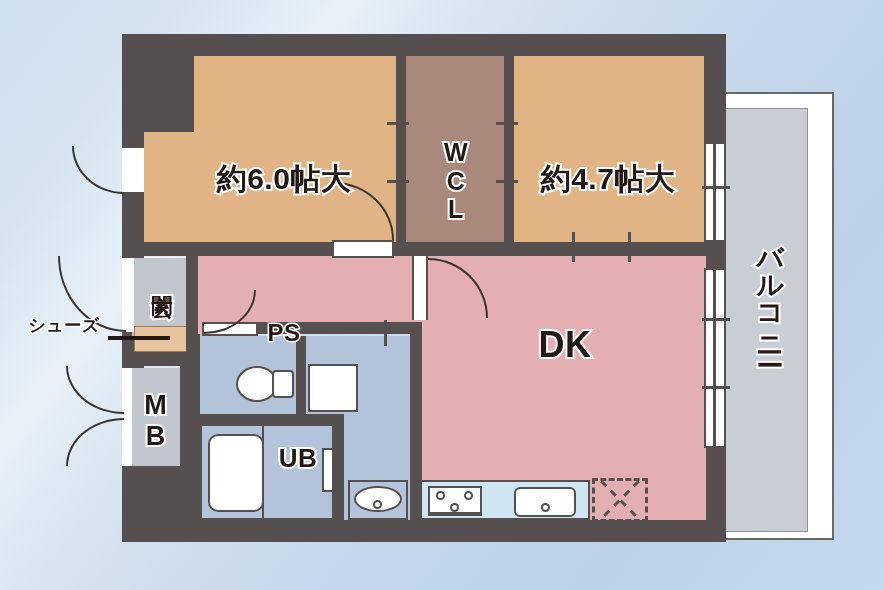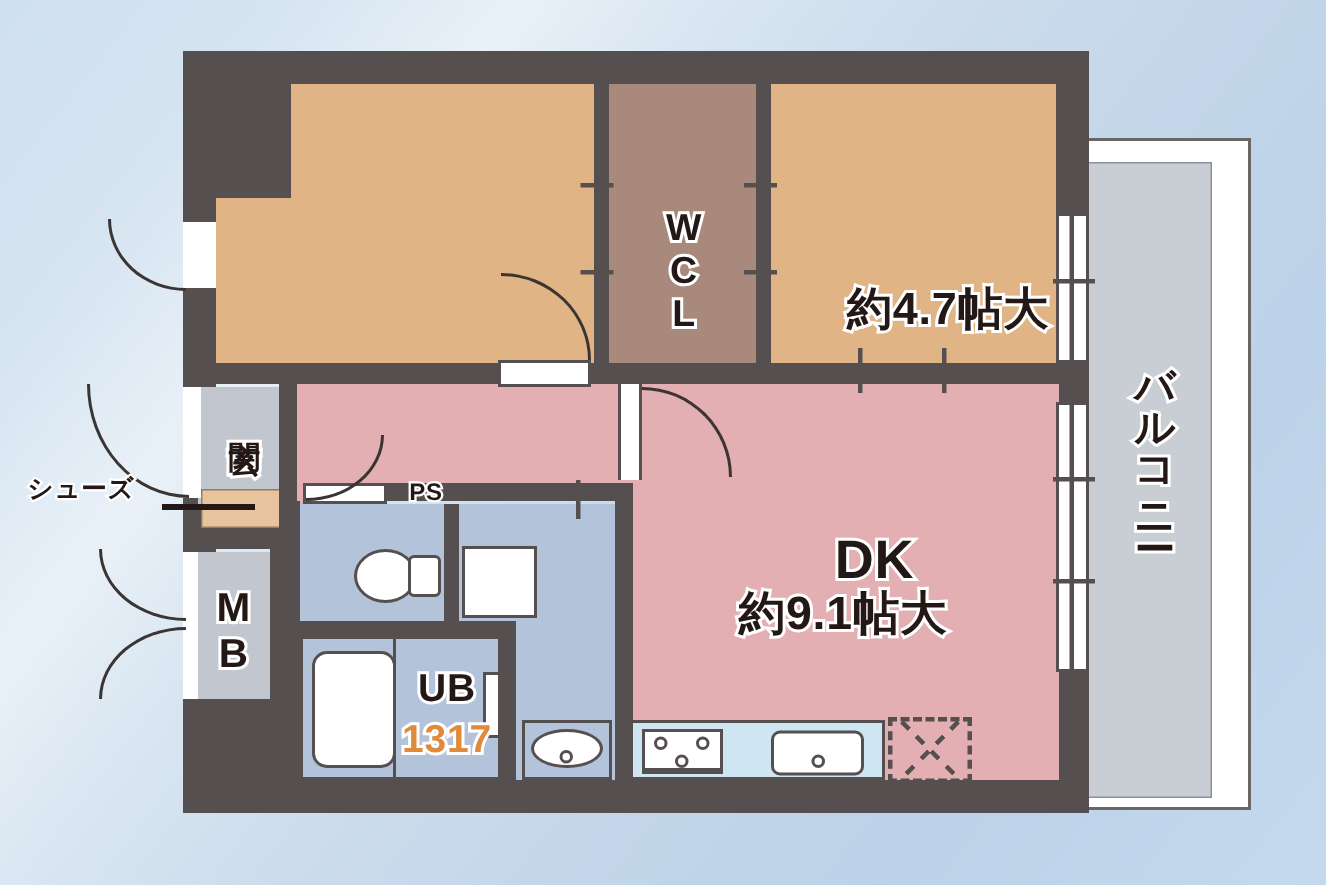--- a/index.html
+++ b/index.html
@@ -44,21 +44,21 @@
     letter-spacing: 0.5px;
   }
   .lbl span { position: relative; }
 
   .lbl-room-name { font-size: 31px; }
   .lbl-room-area { font-size: 30px; }
   .lbl-dk        { font-size: 36px; }
   .lbl-dk-area   { font-size: 31px; }
   .lbl-wcl       { font-size: 25px; line-height: 1.02; }
   .lbl-mb        { font-size: 27px; line-height: 1.0; }
-  .lbl-ps        { font-size: 16px; -webkit-text-stroke: 3px #fff; }
+  .lbl-ps        { font-size: 24px; -webkit-text-stroke: 3px #fff; }
   .lbl-ub        { font-size: 26px; }
   .lbl-ub-num    { font-size: 26px; color: #e08a3c; }
   .lbl-callout   { font-size: 17px; -webkit-text-stroke: 3px #fff; line-height: 1.45; }
   .lbl-balcony   { font-size: 27px; line-height: 1.06; }
   .lbl-genkan    { font-size: 21px; line-height: 1.05; }
 
   
   .vert {
     writing-mode: vertical-rl;
     text-orientation: upright;
@@ -239,54 +239,51 @@
   <div class="fx" style="left:436px; top:491px; width:9px; height:9px; border-radius:50%; border-width:2px;"></div>
   <div class="fx" style="left:464px; top:491px; width:9px; height:9px; border-radius:50%; border-width:2px;"></div>
   <div class="fx" style="left:450px; top:503px; width:9px; height:9px; border-radius:50%; border-width:2px;"></div>
   <div class="abs" style="left:428px; top:512px; width:54px; height:2.5px; background:#55504f;"></div>
 
   <div class="fx" style="left:514px; top:487px; width:62px; height:30px; border-radius:6px;"></div>
   <div class="fx" style="left:541px; top:503px; width:9px; height:9px; border-radius:50%; border-width:2px;"></div>
 
   <div class="fridge" style="left:592px; top:478px; width:56px; height:44px;"></div>
 
-
-  <div class="lbl lbl-room-area" style="left:536px; top:162px; width:192px;margin-top:28px;">
+  <div class="lbl lbl-room-area" style="left:164px; top:162px; width:240px;">
+    <span>約6.0帖大</span>
+  </div>
+
+  <div class="lbl lbl-room-area" style="left:512px; top:162px; width:192px;">
     <span>約4.7帖大</span>
   </div>
 
   <div class="lbl lbl-wcl" style="left:424px; top:112px; width:62px; white-space:pre-line;">
     <span style="display:inline-block; writing-mode:vertical-rl; text-orientation:upright;">WCL</span>
   </div>
 
-  <div class="lbl lbl-dk" style="left:500px; top:325px; width:166px;margin-top:28px;">
+  <div class="lbl lbl-dk" style="left:482px; top:325px; width:166px;">
     <span>DK</span>
-  </div>
-  <div class="lbl lbl-dk-area" style="left:462px; top:392px; width:200px;">
-    <span>約9.1帖大</span>
   </div>
 
   <div class="lbl lbl-genkan" style="left:140px; top:262px; width:44px;">
     <span></span>
     <span style="display:inline-block; writing-mode:vertical-rl; text-orientation:upright;">玄関</span>
   </div>
 
   <div class="lbl lbl-mb" style="left:134px; top:390px; width:42px;">
     <span style="display:inline-block; writing-mode:vertical-rl; text-orientation:upright;">MB</span>
   </div>
 
   <div class="lbl lbl-ps" style="left:266px; top:320px; width:36px;">
     <span>PS</span>
   </div>
 
   <div class="lbl lbl-ub" style="left:266px; top:444px; width:64px;">
     <span>UB</span>
   </div>
-  <div class="lbl lbl-ub-num" style="left:260px; top:478px; width:76px;">
-    <span>1317</span>
-  </div>
-
-  <div class="lbl lbl-callout" style="left:4px; top:314px; width:100px; ">
+
+  <div class="lbl lbl-callout" style="left:14px; top:314px; width:100px; ">
     <span>シューズ</span>
   </div>
   <div class="leader" style="left:108px; top:336px; width:62px;"></div>
 
 </div>
 
 </body></html>

